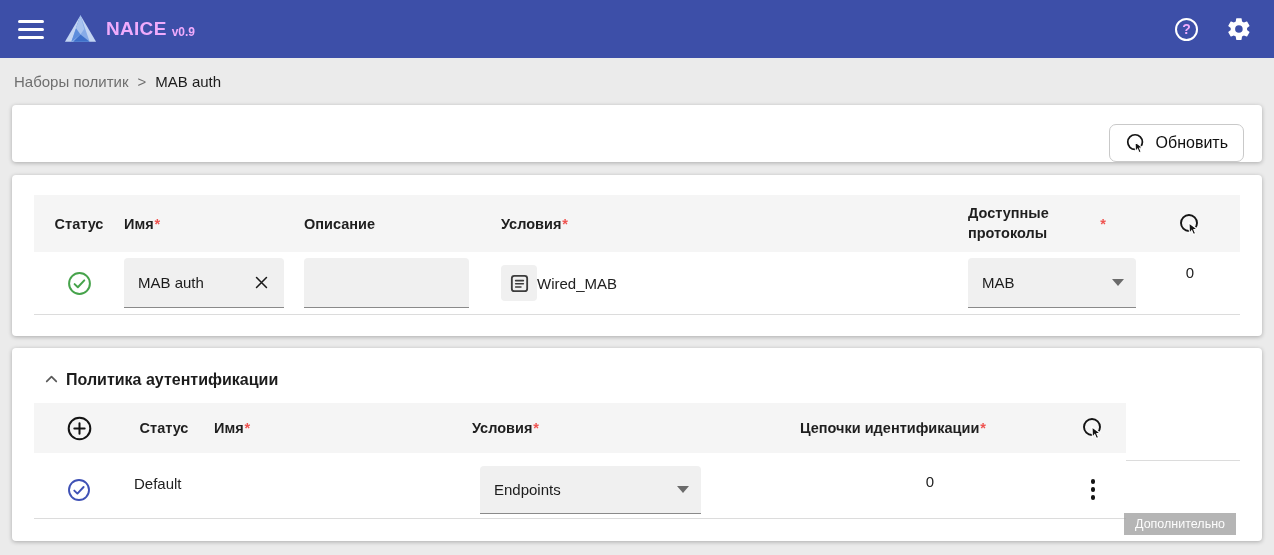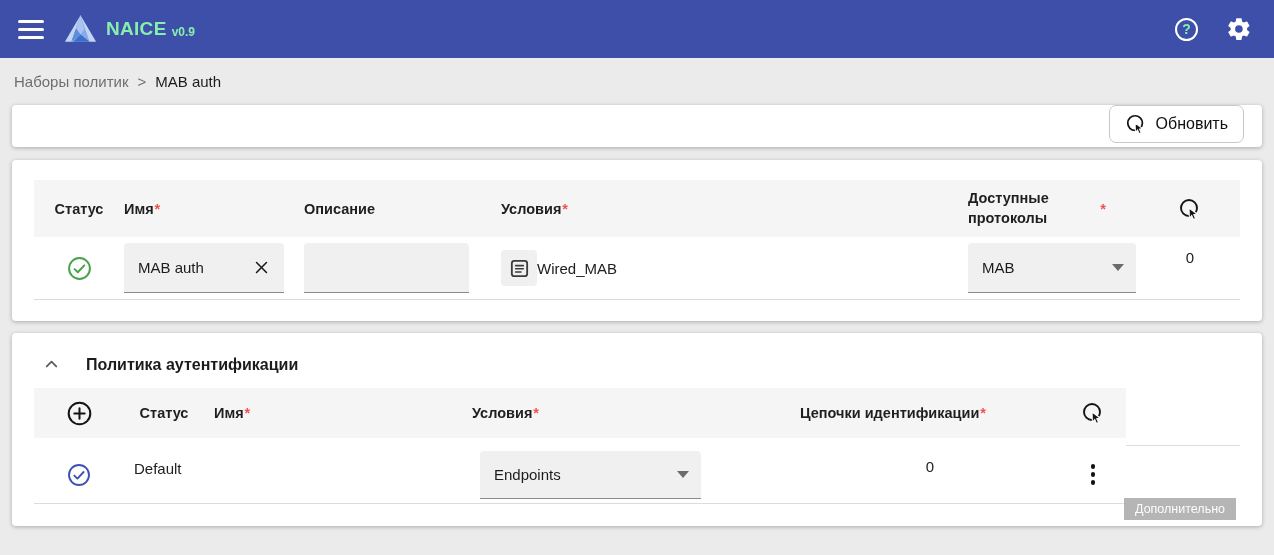--- a/index.html
+++ b/index.html
@@ -10,21 +10,21 @@
     color: #212121;
     overflow: hidden;
     position: relative;
   }
   
   .appbar {
     height: 58px;
     background: #3d4fa8;
     display: flex;
     align-items: center;
-    color: #86efac;
+    color: #f0abfc;
     position: relative;
     padding: 0 22px 0 18px;
   }
   .hamburger { width: 26px; display: flex; flex-direction: column; gap: 5px; cursor: pointer; }
   .hamburger span { display: block; height: 3px; background: #fff; border-radius: 2px; }
   .logo { margin-left: 20px; display: flex; align-items: center; }
   .brand { font-size: 19px; font-weight: bold; margin-left: 9px; letter-spacing: .3px; }
   .version { font-size: 12px; margin-left: 5px; margin-top: 6px; font-weight: bold; }
   .appbar-title {
     position: absolute; left: 0; right: 0; text-align: center;
@@ -41,21 +41,21 @@
     height: 47px; display: flex; align-items: center; gap: 9px;
     padding: 0 14px; font-size: 15px; color: #6f6f6f;
   }
   .breadcrumb .current { color: #1c1c1c; }
   
   .card {
     background: #fff; border-radius: 4px; margin: 0 12px;
     box-shadow: 0 1px 4px rgba(0,0,0,.28);
   }
   .card-toolbar {
-    height: 42px; display: flex; align-items: flex-start; justify-content: flex-end;
+    height: 57px; display: flex; align-items: flex-end; justify-content: flex-end;
     padding-right: 18px;
   }
   .btn-refresh {
     display: flex; align-items: center; gap: 9px;
     background: #fff; border: 1px solid #c9c9c9; border-radius: 7px;
     padding: 7px 15px; font-size: 16px; color: #111;
     font-family: inherit; cursor: pointer;
   }
   .card-pst { margin-top: 13px; padding: 20px 22px 21px 22px; }
   
@@ -95,21 +95,21 @@
     border-top: 7px solid #6b6b6b;
   }
   .cond-btn {
     width: 36px; height: 36px; background: #f0f0f0; border: none; border-radius: 4px;
     display: flex; align-items: center; justify-content: center; cursor: pointer;
   }
   .cond-label { font-size: 15px; }
   .hits-val { font-size: 15px; }
   
   .card-ap { margin-top: 12px; padding: 18px 22px 22px 22px; position: relative; }
-  .ap-title-row { display: flex; align-items: center; gap: 25px; padding: 4px 0 14px 8px; }
+  .ap-title-row { display: flex; align-items: center; gap: 5px; padding: 4px 0 14px 8px; }
   .ap-title { font-size: 16px; font-weight: bold; color: #1c1c1c; }
   .icon-btn { background: none; border: none; cursor: pointer; display: flex; align-items: center; }
   .kebab { display: flex; flex-direction: column; gap: 3.5px; padding: 6px; cursor: pointer; background: none; border: none; }
   .kebab i { width: 4.5px; height: 4.5px; border-radius: 50%; background: #141414; }
   .tooltip {
     position: absolute; right: 26px; bottom: 6px;
     background: rgba(160,160,160,.78); color: #fdfdfd;
     font-size: 12.5px; padding: 4px 11px; border-radius: 0;
   }
 </style>

